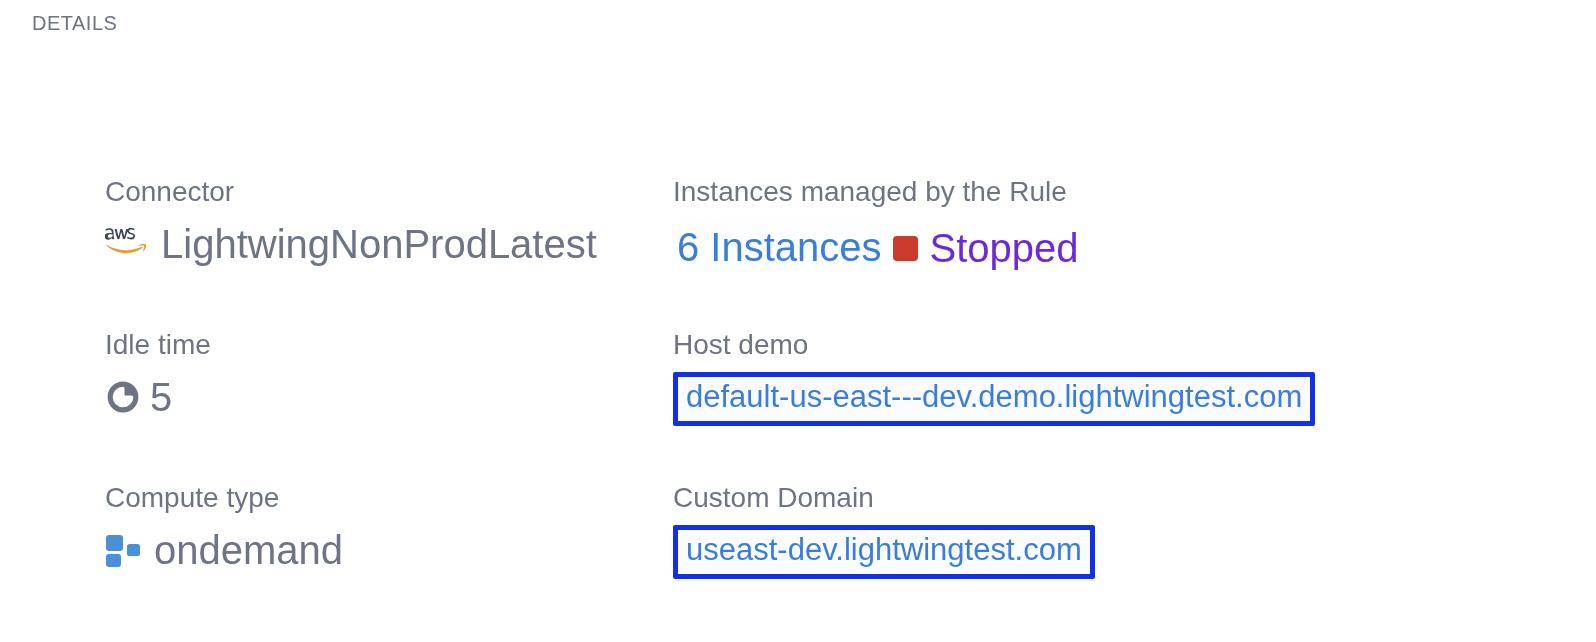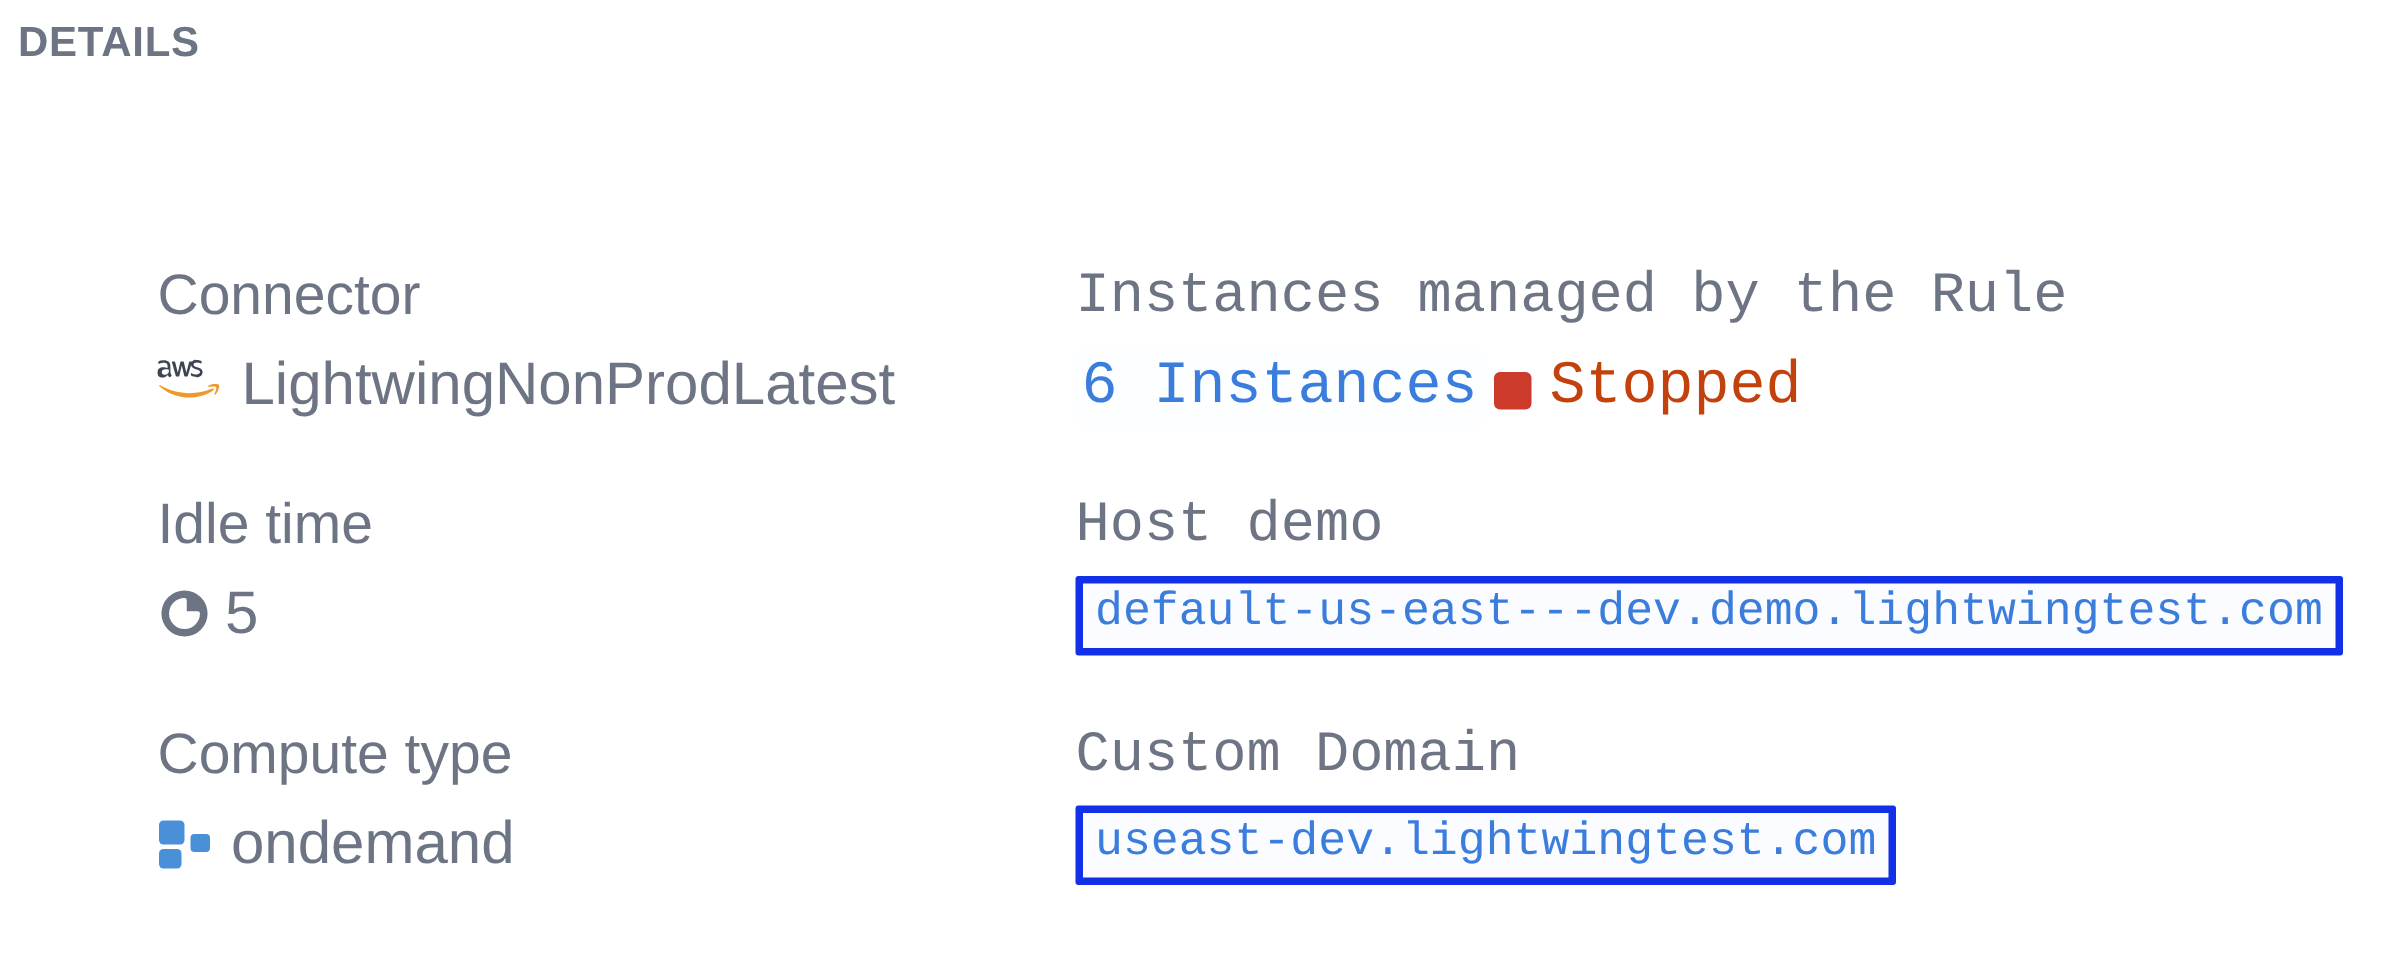--- a/index.html
+++ b/index.html
@@ -16,26 +16,26 @@
     position: relative;
     width: 1596px;
     height: 642px;
     background: #ffffff;
     overflow: hidden;
   }
 
   
   .section-title {
     position: absolute;
-    left: 12px;
+    left: 32px;
     top: 10px;
-    font-size: 28px;
+    font-size: 20px;
     letter-spacing: 0.5px;
     color: #6d7484;
-    font-weight: 700;
+    font-weight: 400;
     line-height: 1.3;
     white-space: nowrap;
   }
 
   
   .details-grid {
     position: absolute;
     left: 105px;
     top: 176px;
     width: 1470px;
@@ -44,24 +44,24 @@
   .detail-row {
     position: relative;
     height: 153px;
   }
 
   .detail-col {
     position: absolute;
     top: 0;
   }
   .detail-col.left  { left: 0px; }
-  .detail-col.right { left: 612px; font-family: Liberation Mono, monospace; }
+  .detail-col.right { left: 568px; }
 
   .field-label {
-    font-size: 38px;
+    font-size: 28px;
     color: #6d7484;
     font-weight: 400;
     line-height: 1.15;
     white-space: nowrap;
   }
 
   .field-value {
     margin-top: 13px;
     display: flex;
     align-items: center;
@@ -124,21 +124,21 @@
     color: #3b7ddd;
     background: #fdfeff;
     border-radius: 7px;
     padding: 3px 5px 4px 4px;
     text-decoration: none;
     display: inline-block;
     box-shadow: 0 0 0 1px rgba(255,255,255,0.9);
   }
 
   .status-text {
-    color: #c2410c;
+    color: #6d28d9;
   }
 
   
   .highlight-box {
     display: inline-block;
     border: 5px solid #1230e8;
     background: #fbfcff;
     padding: 2px 8px 6px 8px;
     border-radius: 2px;
     line-height: 1.15;

